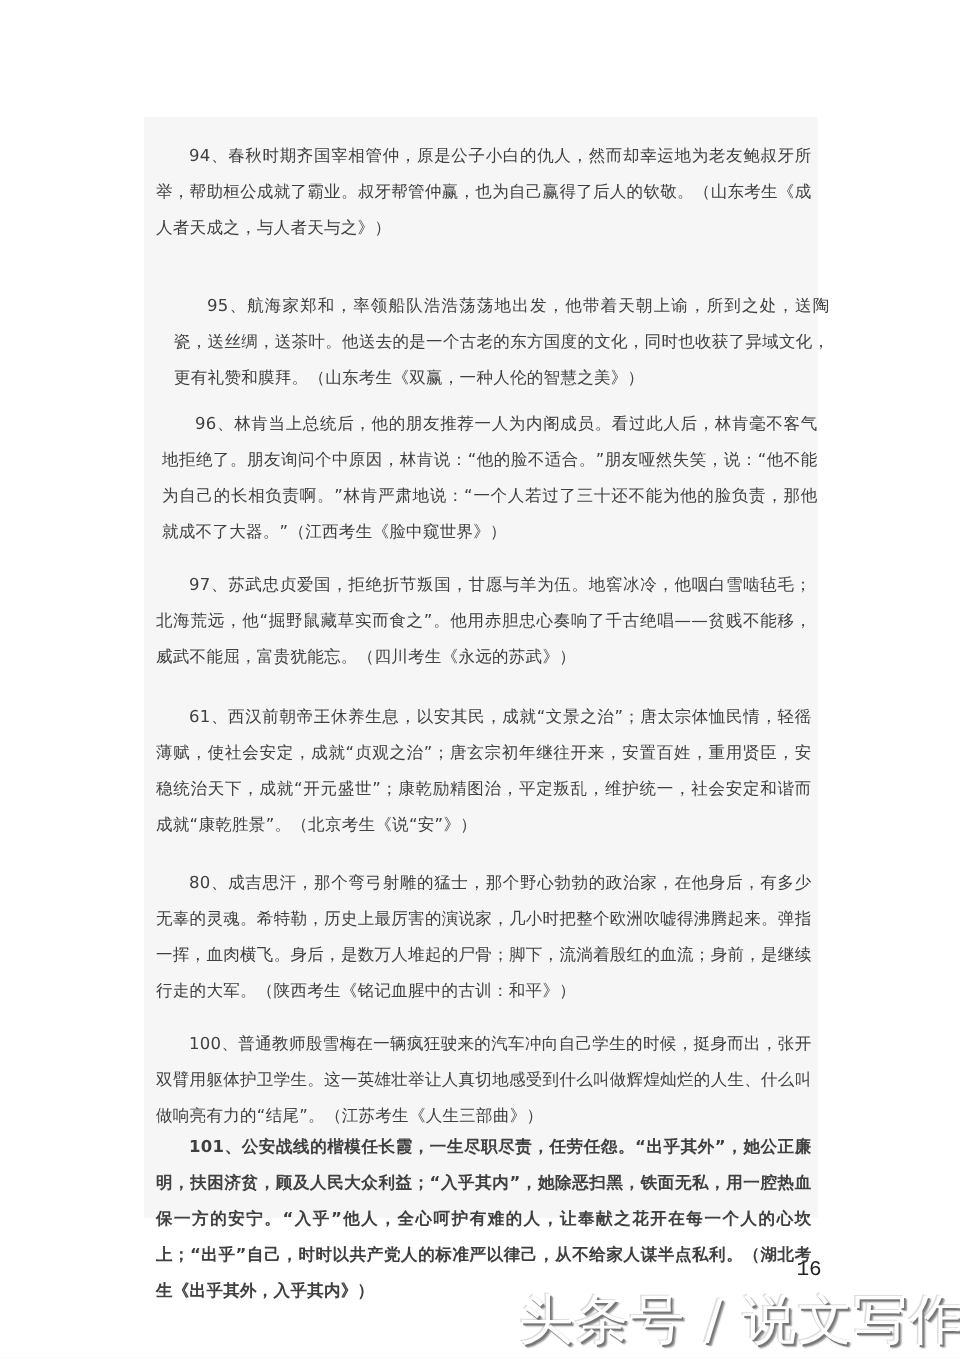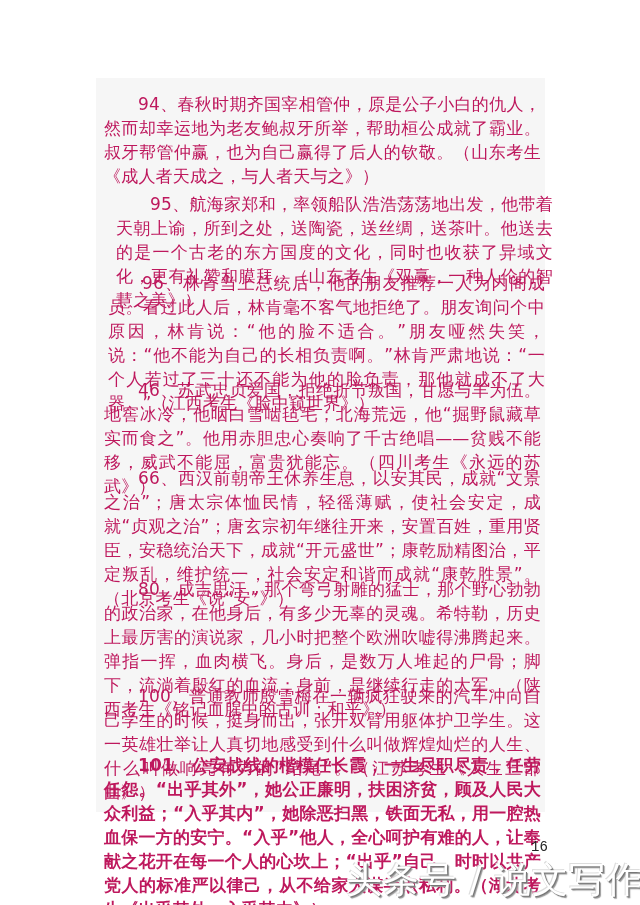--- a/index.html
+++ b/index.html
@@ -6,21 +6,21 @@
   body {
     width: 640px; height: 905px; background: #ffffff; position: relative; overflow: hidden;
     font-family: "DejaVu Serif", "Liberation Serif", serif;
   }
   .panel {
     position: absolute; left: 96px; top: 78px; width: 449px; height: 734px;
     background: #f6f6f6;
   }
   .para {
     position: absolute; left: 104px; width: 437px;
-    font-size: 17px; line-height: 24px; color: #be185d;
+    font-size: 11px; line-height: 24px; color: #404040;
     text-indent: 2em; letter-spacing: 0.2px; text-align: justify;
     font-family: "DejaVu Sans", "Liberation Sans", sans-serif;
   }
   .page-num {
     position: absolute; left: 531px; top: 839px;
     font-size: 14px; color: #222; font-family: Liberation Mono, monospace;
   }
   .watermark {
     position: absolute; left: 346px; top: 856px;
     font-size: 36px; letter-spacing: 1px; color: #ffffff;
@@ -30,21 +30,21 @@
   }
 </style>
 </head>
 <body>
 
 <div class="panel"></div>
 
 <p class="para" style="top:92px;margin:0;">94、春秋时期齐国宰相管仲，原是公子小白的仇人，然而却幸运地为老友鲍叔牙所举，帮助桓公成就了霸业。叔牙帮管仲赢，也为自己赢得了后人的钦敬。（山东考生《成人者天成之，与人者天与之》）</p>
 <p class="para" style="top:180px;margin:12px;">95、航海家郑和，率领船队浩浩荡荡地出发，他带着天朝上谕，所到之处，送陶瓷，送丝绸，送茶叶。他送去的是一个古老的东方国度的文化，同时也收获了异域文化，更有礼赞和膜拜。（山东考生《双赢，一种人伦的智慧之美》）</p>
 <p class="para" style="top:267px;margin:4px;">96、林肯当上总统后，他的朋友推荐一人为内阁成员。看过此人后，林肯毫不客气地拒绝了。朋友询问个中原因，林肯说：“他的脸不适合。”朋友哑然失笑，说：“他不能为自己的长相负责啊。”林肯严肃地说：“一个人若过了三十还不能为他的脸负责，那他就成不了大器。”（江西考生《脸中窥世界》）</p>
-<p class="para" style="top:378px;margin:0;">46、苏武忠贞爱国，拒绝折节叛国，甘愿与羊为伍。地窖冰冷，他咽白雪啮毡毛；北海荒远，他“掘野鼠藏草实而食之”。他用赤胆忠心奏响了千古绝唱——贫贱不能移，威武不能屈，富贵犹能忘。（四川考生《永远的苏武》）</p>
-<p class="para" style="top:466px;margin:0;">66、西汉前朝帝王休养生息，以安其民，成就“文景之治”；唐太宗体恤民情，轻徭薄赋，使社会安定，成就“贞观之治”；唐玄宗初年继往开来，安置百姓，重用贤臣，安稳统治天下，成就“开元盛世”；康乾励精图治，平定叛乱，维护统一，社会安定和谐而成就“康乾胜景”。（北京考生《说“安”》）</p>
+<p class="para" style="top:378px;margin:0;">97、苏武忠贞爱国，拒绝折节叛国，甘愿与羊为伍。地窖冰冷，他咽白雪啮毡毛；北海荒远，他“掘野鼠藏草实而食之”。他用赤胆忠心奏响了千古绝唱——贫贱不能移，威武不能屈，富贵犹能忘。（四川考生《永远的苏武》）</p>
+<p class="para" style="top:466px;margin:0;">61、西汉前朝帝王休养生息，以安其民，成就“文景之治”；唐太宗体恤民情，轻徭薄赋，使社会安定，成就“贞观之治”；唐玄宗初年继往开来，安置百姓，重用贤臣，安稳统治天下，成就“开元盛世”；康乾励精图治，平定叛乱，维护统一，社会安定和谐而成就“康乾胜景”。（北京考生《说“安”》）</p>
 <p class="para" style="top:577px;margin:0;">80、成吉思汗，那个弯弓射雕的猛士，那个野心勃勃的政治家，在他身后，有多少无辜的灵魂。希特勒，历史上最厉害的演说家，几小时把整个欧洲吹嘘得沸腾起来。弹指一挥，血肉横飞。身后，是数万人堆起的尸骨；脚下，流淌着殷红的血流；身前，是继续行走的大军。（陕西考生《铭记血腥中的古训：和平》）</p>
 <p class="para" style="top:684px;margin:0;">100、普通教师殷雪梅在一辆疯狂驶来的汽车冲向自己学生的时候，挺身而出，张开双臂用躯体护卫学生。这一英雄壮举让人真切地感受到什么叫做辉煌灿烂的人生、什么叫做响亮有力的“结尾”。（江苏考生《人生三部曲》）</p>
 <p class="para" style="top:753px;margin:0;font-weight:bold;">101、公安战线的楷模任长霞，一生尽职尽责，任劳任怨。“出乎其外”，她公正廉明，扶困济贫，顾及人民大众利益；“入乎其内”，她除恶扫黑，铁面无私，用一腔热血保一方的安宁。“入乎”他人，全心呵护有难的人，让奉献之花开在每一个人的心坎上；“出乎”自己，时时以共产党人的标准严以律己，从不给家人谋半点私利。（湖北考生《出乎其外，入乎其内》）</p>
 
 <div class="page-num">16</div>
 
 <div class="watermark">头条号 / 说文写作</div>
 
 </body></html>

